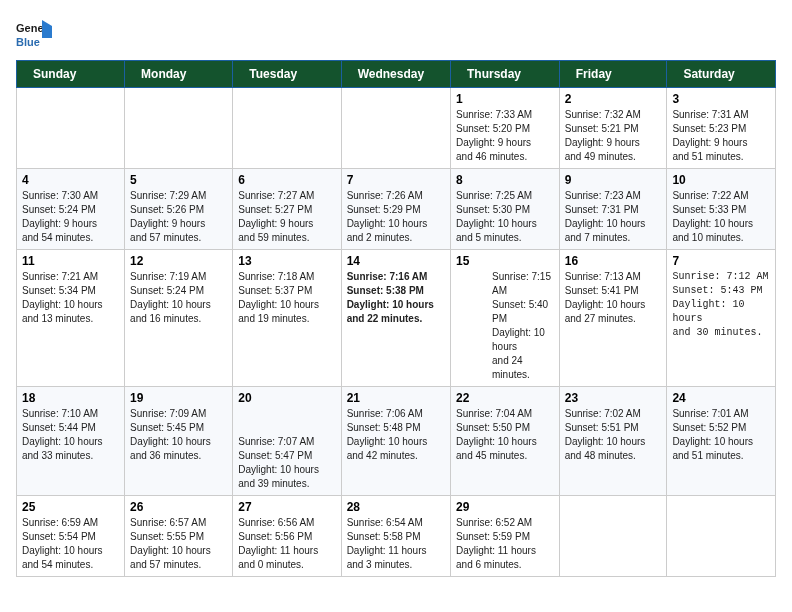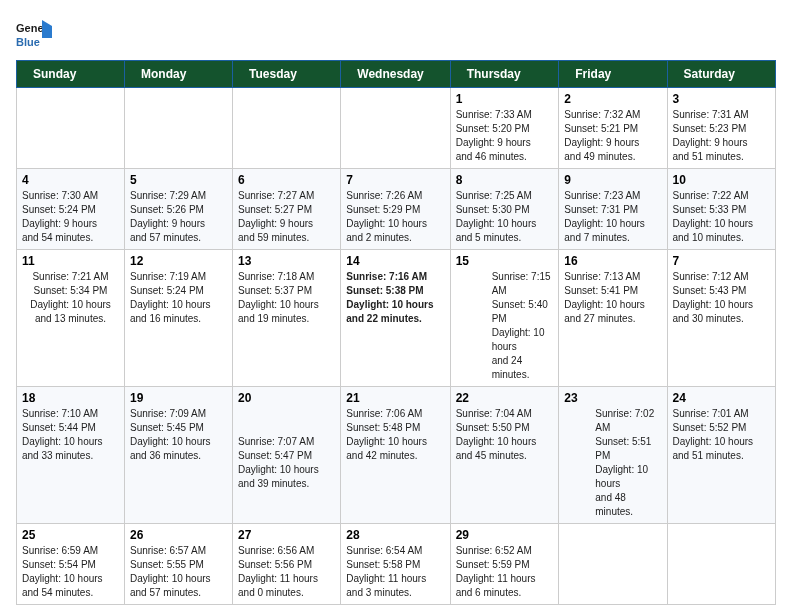--- a/index.html
+++ b/index.html
@@ -184,21 +184,21 @@
           <span class="day-num">10</span>
           <div class="day-info" style="white-space: pre-line;">Sunrise: 7:22 AM
 Sunset: 5:33 PM
 Daylight: 10 hours
 and 10 minutes.</div>
         </td>
       </tr>
       <tr>
         <td>
           <span class="day-num">11</span>
-          <div class="day-info" style="white-space: pre-line; text-align: center;">Sunrise: 7:21 AM
+          <div class="day-info" style="white-space: pre-line;">Sunrise: 7:21 AM
 Sunset: 5:34 PM
 Daylight: 10 hours
 and 13 minutes.</div>
         </td>
         <td>
           <span class="day-num">12</span>
           <div class="day-info" style="white-space: pre-line;">Sunrise: 7:19 AM
 Sunset: 5:24 PM
 Daylight: 10 hours
 and 16 minutes.</div>
@@ -226,21 +226,21 @@
         </td>
         <td>
           <span class="day-num">16</span>
           <div class="day-info" style="white-space: pre-line;">Sunrise: 7:13 AM
 Sunset: 5:41 PM
 Daylight: 10 hours
 and 27 minutes.</div>
         </td>
         <td>
           <span class="day-num">7</span>
-          <div class="day-info" style="white-space: pre-line;">Sunrise: 7:12 AM
+          <div class="day-info" style="white-space: pre-line; font-family: Liberation Mono, monospace;">Sunrise: 7:12 AM
 Sunset: 5:43 PM
 Daylight: 10 hours
 and 30 minutes.</div>
         </td>
       </tr>
       <tr>
         <td>
           <span class="day-num">18</span>
           <div class="day-info" style="white-space: pre-line;">Sunrise: 7:10 AM
 Sunset: 5:44 PM
@@ -270,21 +270,21 @@
         </td>
         <td>
           <span class="day-num">22</span>
           <div class="day-info" style="white-space: pre-line;">Sunrise: 7:04 AM
 Sunset: 5:50 PM
 Daylight: 10 hours
 and 45 minutes.</div>
         </td>
         <td>
           <span class="day-num">23</span>
-          <div class="day-info" style="white-space: pre-line; margin-left: 31px;">Sunrise: 7:02 AM
+          <div class="day-info" style="white-space: pre-line;">Sunrise: 7:02 AM
 Sunset: 5:51 PM
 Daylight: 10 hours
 and 48 minutes.</div>
         </td>
         <td>
           <span class="day-num">24</span>
           <div class="day-info" style="white-space: pre-line;">Sunrise: 7:01 AM
 Sunset: 5:52 PM
 Daylight: 10 hours
 and 51 minutes.</div>

